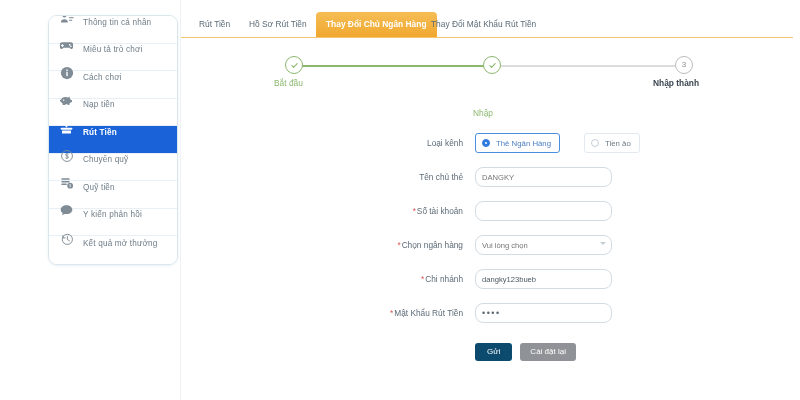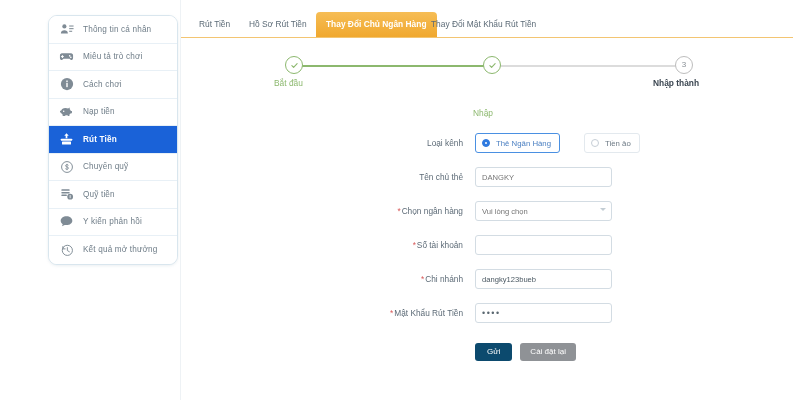--- a/index.html
+++ b/index.html
@@ -28,23 +28,23 @@
     top: 15px;
     width: 128px;
     background: #ffffff;
     border: 1px solid #d9e6ee;
     border-radius: 9px;
     box-shadow: 0 1px 3px rgba(140,165,185,0.18);
     overflow: hidden;
   }
   .side-item {
     display: flex;
-    align-items: center;
+    align-items: flex-end;
     height: 27.5px;
-    padding: 0 6px 0 9px;
+    padding: 0 6px 16px 9px;
     border-bottom: 1px solid #e8f0f6;
     box-sizing: border-box;
     background: #ffffff;
   }
   .side-item:last-child { border-bottom: none; }
   .side-item.active {
     background: #1a62d8;
   }
   .side-icon {
     width: 17px;
@@ -185,21 +185,21 @@
   .fctrl {
     position: absolute;
     left: 294px;
     top: 0;
   }
   .fin {
     width: 137px;
     height: 20px;
     box-sizing: border-box;
     border: 1px solid #d3dce3;
-    border-radius: 3px;
+    border-radius: 8px;
     background: #ffffff;
     font-family: "Liberation Sans", sans-serif;
     font-size: 7.6px;
     color: #4a5862;
     padding: 0 6px;
     line-height: 18px;
     outline: none;
     display: block;
   }
   .fin.placeholder { color: #c3cdd4; }
@@ -455,41 +455,41 @@
 
       <div class="frow">
         <div class="flabel">Tên chủ thẻ</div>
         <div class="fctrl">
           <input class="fin placeholder" type="text" placeholder="DANGKY" style="">
         </div>
       </div>
 
       <div class="frow">
         <div class="flabel">
+          <span class="req">*</span><span>Số tài khoản</span>
+        </div>
+        <div class="fctrl">
+          <input class="fin" type="text" value="" style="">
+        </div>
+      </div>
+
+      <div class="frow">
+        <div class="flabel">
           <span class="req">*</span><span>Chọn ngân hàng</span>
         </div>
         <div class="fctrl">
           <div class="select-wrap">
             <input class="fin placeholder" type="text" readonly="" placeholder="Vui lòng chọn" style="">
             <span class="caret"></span>
           </div>
         </div>
       </div>
 
       <div class="frow">
         <div class="flabel">
-          <span class="req">*</span><span>Số tài khoản</span>
-        </div>
-        <div class="fctrl">
-          <input class="fin" type="text" value="" style="">
-        </div>
-      </div>
-
-      <div class="frow">
-        <div class="flabel">
           <span class="req">*</span><span>Chi nhánh</span>
         </div>
         <div class="fctrl">
           <input class="fin" type="text" value="dangky123bueb" style="">
         </div>
       </div>
 
       <div class="frow">
         <div class="flabel">
           <span class="req">*</span><span>Mật Khẩu Rút Tiền</span>

